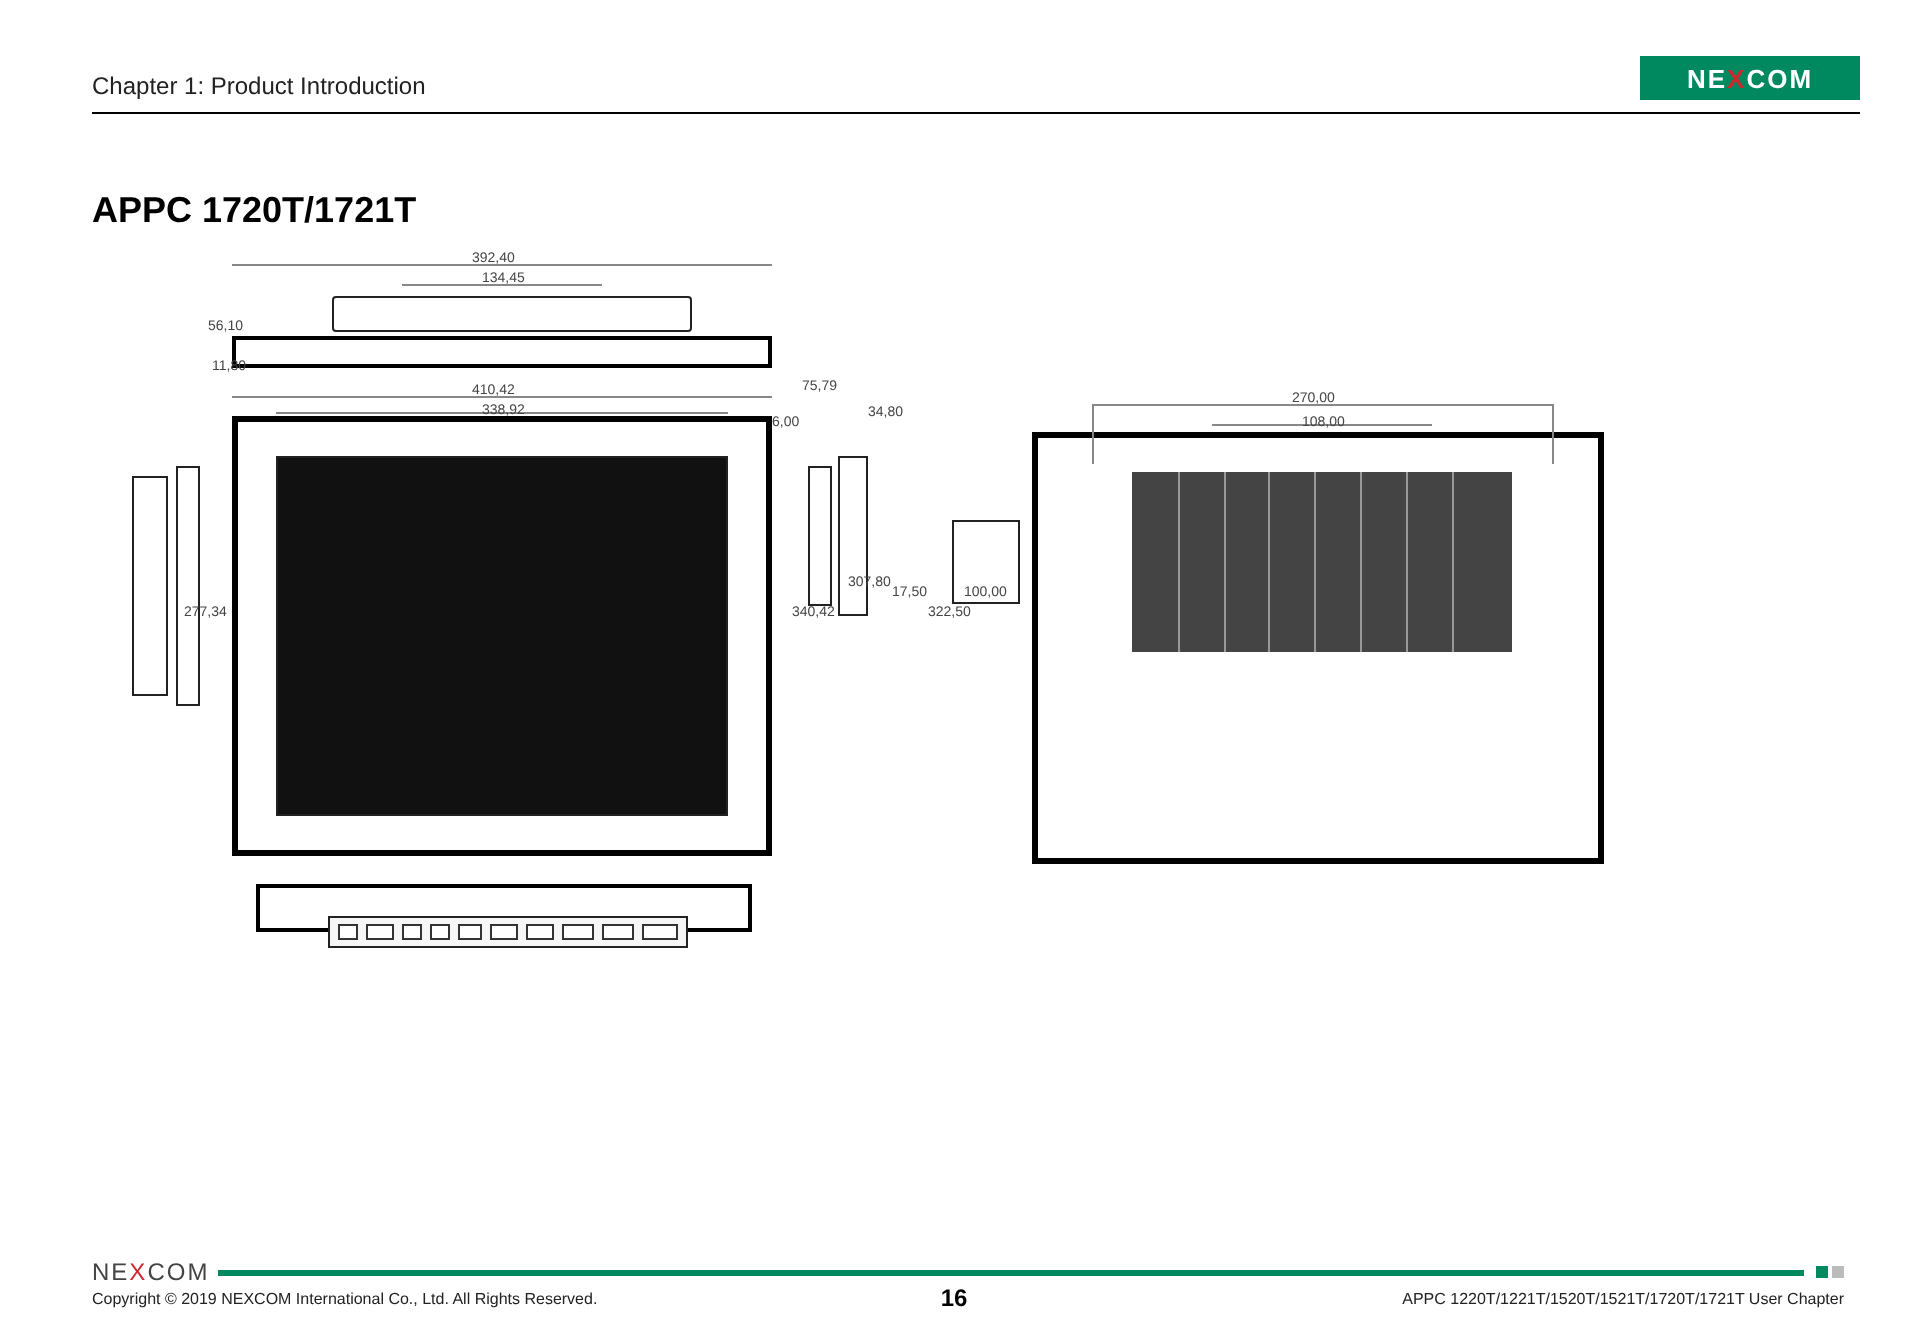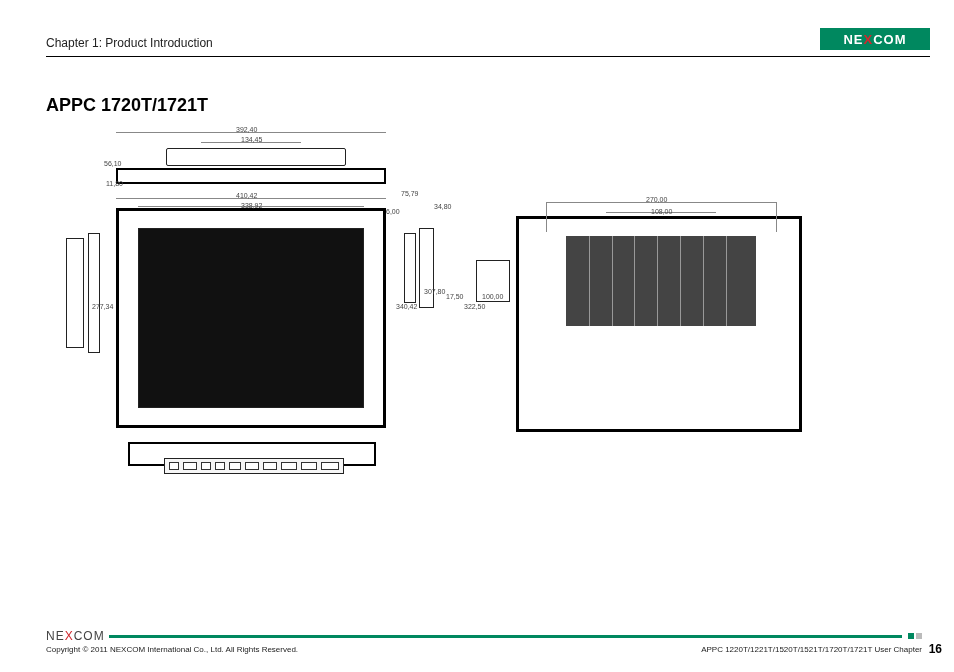--- a/index.html
+++ b/index.html
@@ -27,21 +27,21 @@
   .port { position: absolute; border: 1px solid #333; background: #fff; top: 3px; height: 8px; }
   
   .footer { position: absolute; left: 46px; right: 32px; bottom: 18px; }
   .fline { display: flex; align-items: center; }
   .flogo { font-size: 12px; font-weight: normal; color: #444; letter-spacing: 1px; }
   .flogo .x { color: #d0282e; }
   .fstrip { flex: 1; height: 3px; background: #00885f; margin: 0 4px; }
   .fdot { width: 6px; height: 6px; background: #00885f; margin-left: 2px; }
   .fdot.grey { background: #bbb; }
   .ftext { display: flex; justify-content: space-between; font-size: 8px; color: #222; margin-top: 2px; }
-  .pagenum { position: absolute; bottom: 16px; left: 0; right: 12px; text-align: right; font-size: 12px; font-weight: bold; }
+  .pagenum { position: absolute; bottom: 16px; left: 0; right: 0; text-align: center; font-size: 12px; font-weight: bold; }
 </style>
 </head>
 <body>
 
 <div class="page">
   <div class="header">
     <div class="chapter">Chapter 1: Product Introduction</div>
     <div class="logo-top">NE<span class="x">X</span>COM</div>
   </div>
   <hr class="rule">
@@ -118,18 +118,18 @@
   </div>
 
   <div class="footer">
     <div class="fline">
       <div class="flogo">NE<span class="x">X</span>COM</div>
       <div class="fstrip"></div>
       <div class="fdot"></div>
         <div class="fdot grey"></div>
     </div>
     <div class="ftext">
-      <span>Copyright © 2011 NEXCOM International Co., Ltd. All Rights Reserved.</span>
+      <span>Copyright © 2019 NEXCOM International Co., Ltd. All Rights Reserved.</span>
       <span>APPC 1220T/1221T/1520T/1521T/1720T/1721T User Chapter</span>
     </div>
   </div>
   <div class="pagenum">16</div>
 </div>
 
 </body></html>

